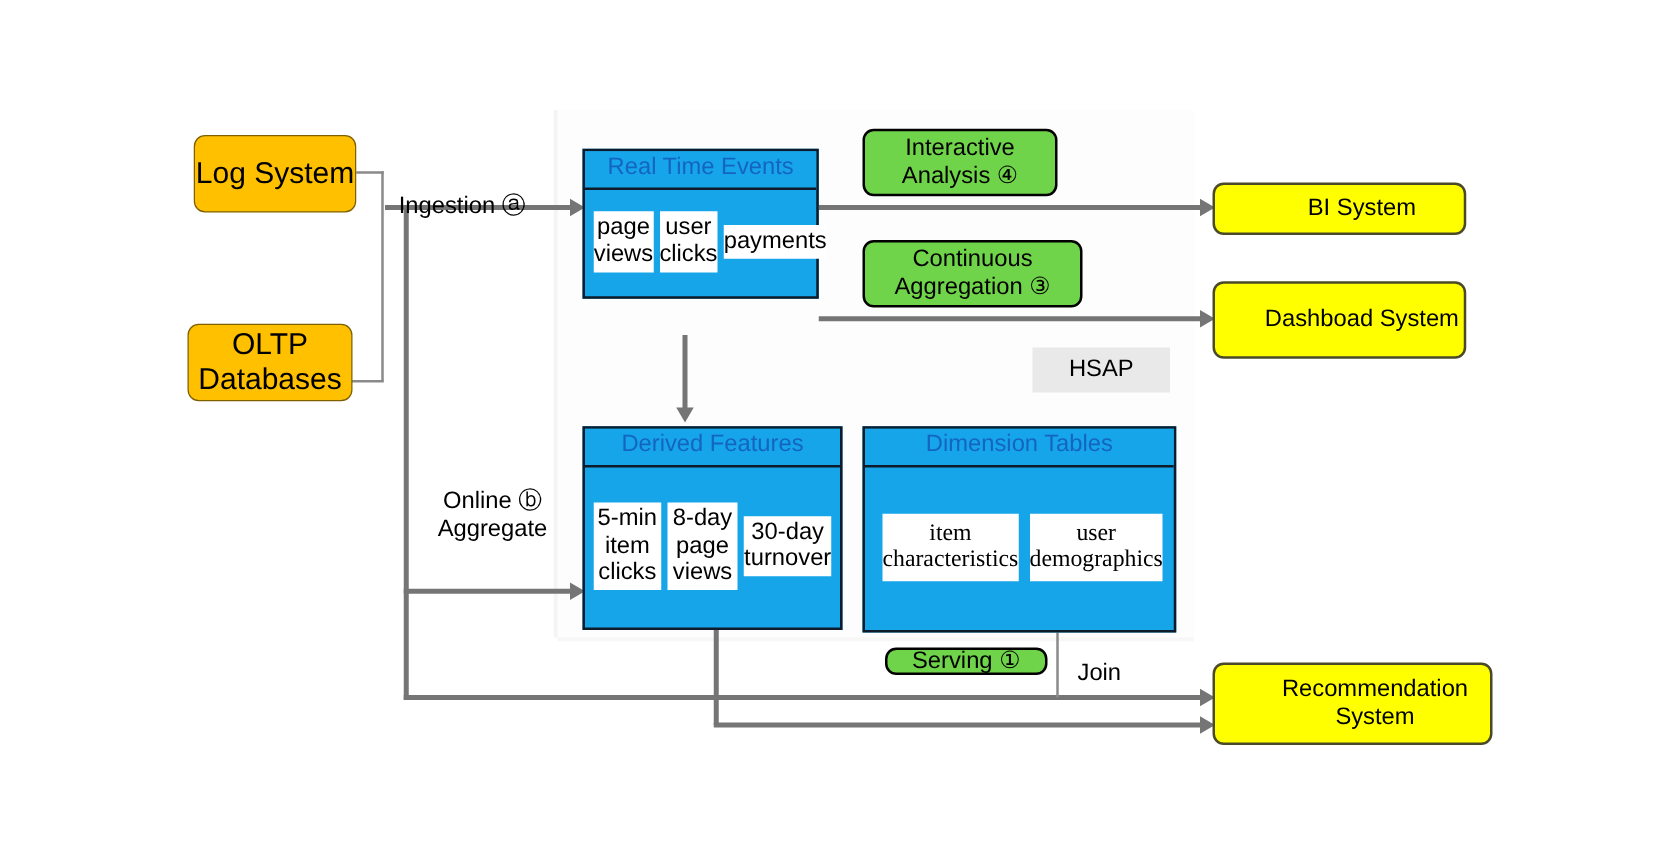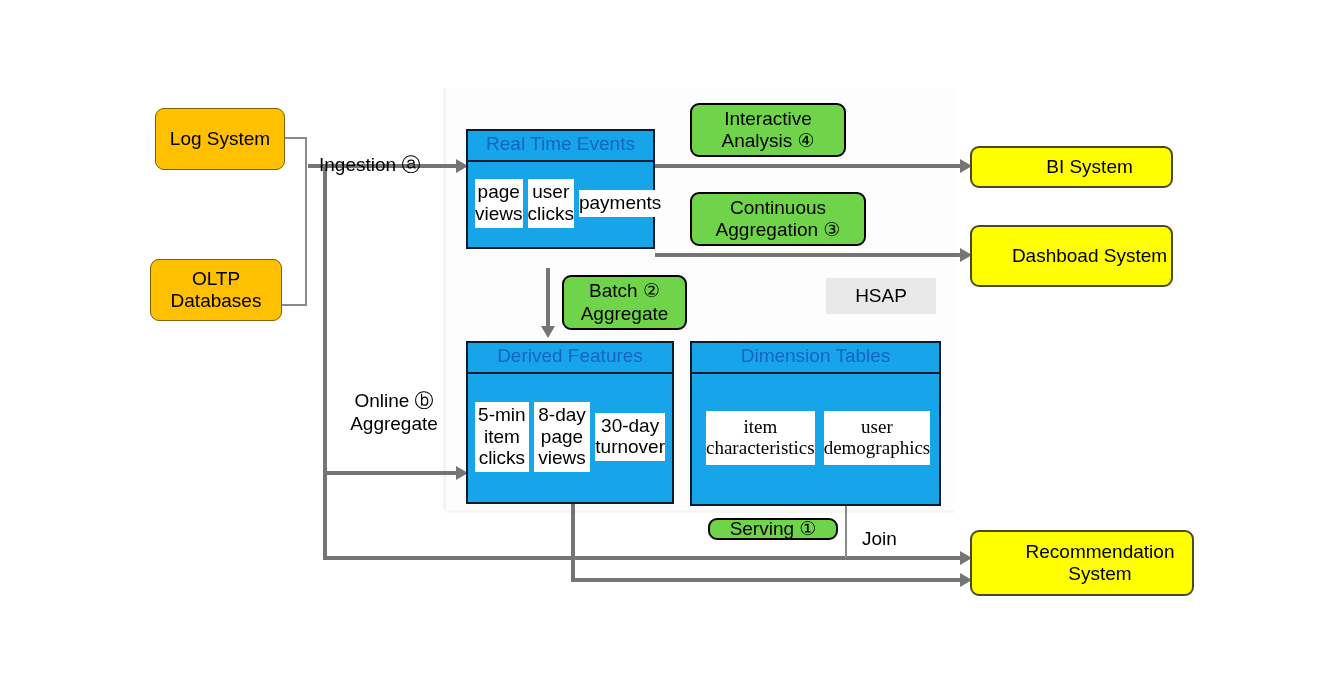--- a/index.html
+++ b/index.html
@@ -35,21 +35,21 @@
     display: flex;
     align-items: center;
     justify-content: center;
     text-align: center;
     line-height: 1.18;
     color: #000000;
   }
   .rbox.orange {
     background: #ffc000;
     border: 1.6px solid #7f6000;
-    font-size: 19px;
+    font-size: 24px;
   }
   .rbox.yellow {
     background: #ffff00;
     border: 2px solid #4a4a28;
     font-size: 19px;
     padding-left: 36px;
   }
   .rbox.green {
     background: #6fd44a;
     border: 2px solid #000000;
@@ -164,21 +164,21 @@
   <div class="abs rbox orange" style="left:155px; top:108px; width:130px; height:62px;">
     <span>Log
 System</span>
   </div>
 
   <div class="abs rbox orange" style="left:150px; top:259px; width:132px; height:62px;">
     <span>OLTP
 Databases</span>
   </div>
 
-  <div class="abs tbl" style="left:466px; top:119px; width:189px; height:120px;margin-top:10px;">
+  <div class="abs tbl" style="left:466px; top:119px; width:189px; height:120px;">
     <div class="tbl-head">Real Time Events</div>
     <div class="tbl-body">
       <div class="tbl-row">page views</div>
       <div class="tbl-row">user clicks</div>
       <div class="tbl-row">payments</div>
     </div>
   </div>
 
   <div class="abs tbl" style="left:466px; top:341px; width:208px; height:163px;">
     <div class="tbl-head">Derived Features</div>
@@ -200,24 +200,20 @@
   <div class="abs rbox green" style="left:690px; top:103px; width:156px; height:54px;">
     <span>Interactive
 Analysis ④</span>
   </div>
 
   <div class="abs rbox green" style="left:690px; top:192px; width:176px; height:54px;">
     <span>Continuous
 Aggregation ③</span>
   </div>
 
-  <div class="abs rbox green" style="left:562px; top:275px; width:125px; height:55px;">
-    <span>Batch ②
-Aggregate</span>
-  </div>
 
   <div class="abs rbox green" style="left:708px; top:518px; width:130px; height:22px;">
     <span>Serving ①</span>
   </div>
 
   <div class="abs hsap-tag" style="left:826px; top:278px; width:110px; height:36px;">
     <span>HSAP</span>
   </div>
 
   <div class="abs rbox yellow" style="left:970px; top:146px; width:203px; height:42px;">

